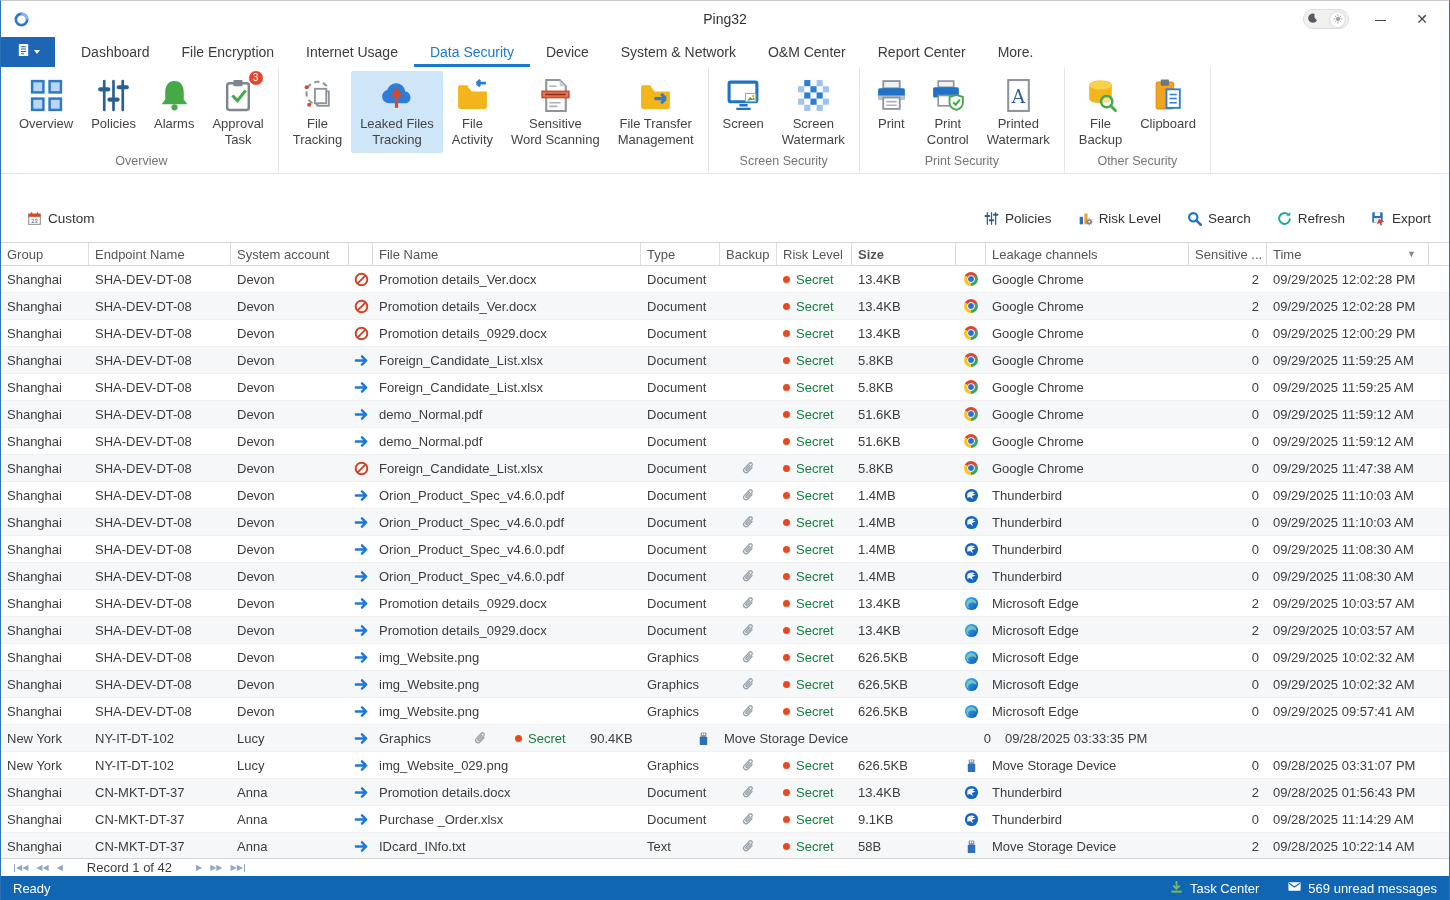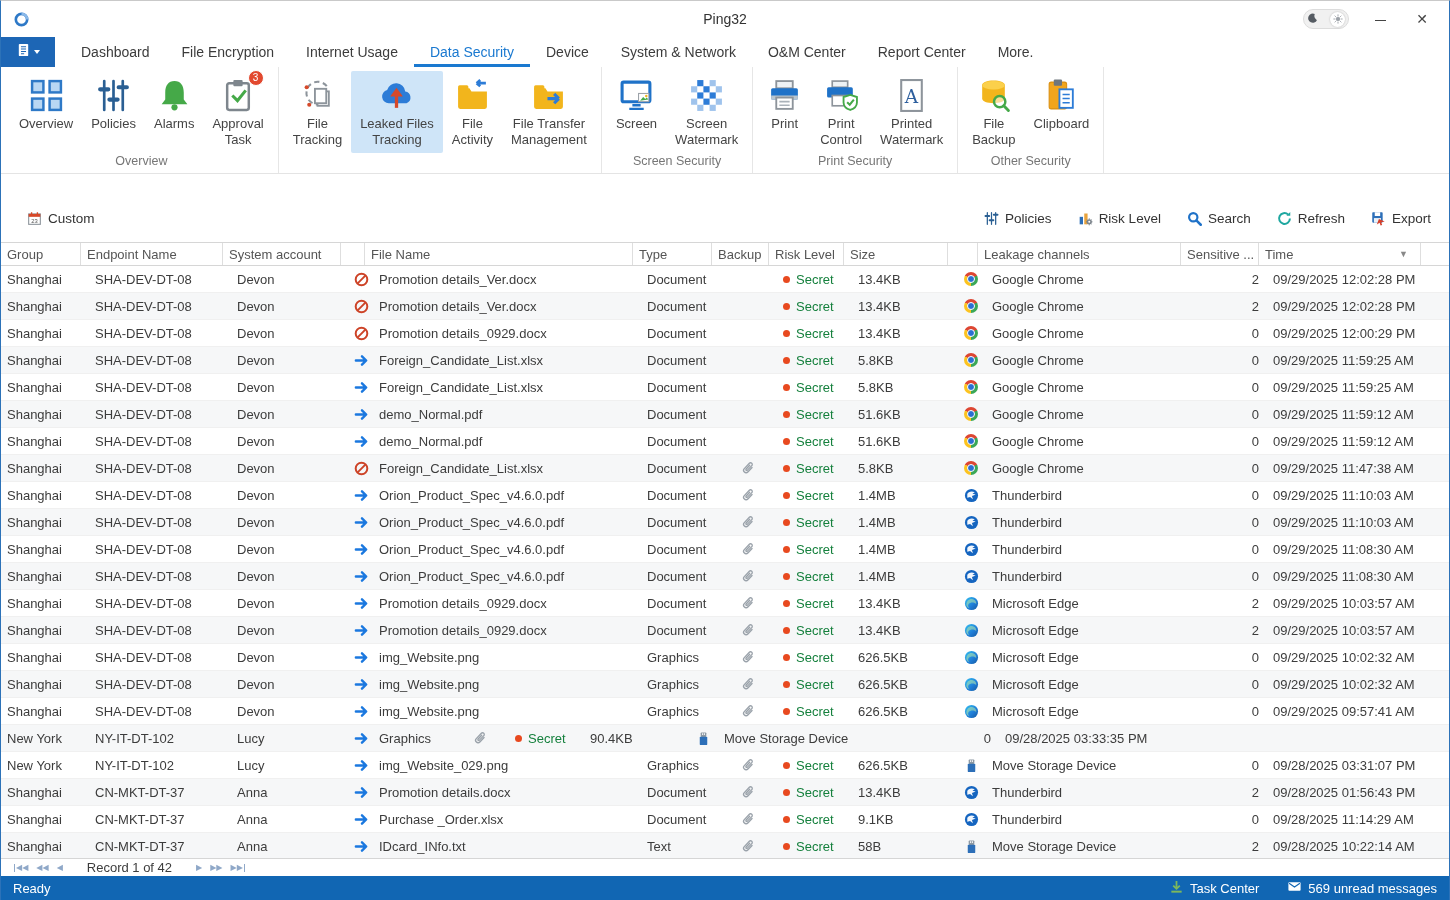--- a/index.html
+++ b/index.html
@@ -229,20 +229,33 @@
                 <path fill="#f2b51c" d="M3 10h11l2 3h15v15a2 2 0 0 1-2 2H5a2 2 0 0 1-2-2z"></path>
                 <path d="M30 5H21m0 0l3.5-3M21 5l3.5 3" fill="none" stroke="#2d7cd7" stroke-width="2.6"></path>
               </svg>
             </span>
             <div class="rlabel">File
 Activity</div>
           </div>
           <div class="ritem">
             <span class="ricon">
               <svg viewBox="0 0 34 34">
+                <path d="M8 2h13l6 6v24H8z" fill="#fff" stroke="#8d949b" stroke-width="2"></path>
+                <path d="M21 2l6 6h-6z" fill="#c9cfd4"></path>
+                <path d="M11 8h7M11 24h11M11 27.5h8" stroke="#aab2b9" stroke-width="1.6"></path>
+                <rect x="4" y="13" width="26" height="6" fill="#e57a5a" stroke="#cf4a2e" stroke-width="1.6"></rect>
+                <path d="M7 16h20" stroke="#8c2f18" stroke-width="1.6"></path>
+              </svg>
+            </span>
+            <div class="rlabel">Sensitive
+Word Scanning</div>
+          </div>
+          <div class="ritem">
+            <span class="ricon">
+              <svg viewBox="0 0 34 34">
                 <rect x="3" y="7" width="10" height="5" rx="1.5" fill="#f2b51c"></rect>
                 <path fill="#f2b51c" d="M3 10h11l2 3h15v15a2 2 0 0 1-2 2H5a2 2 0 0 1-2-2z"></path>
                 <path d="M16 20h11m0 0l-4.5-4.5M27 20l-4.5 4.5" fill="none" stroke="#2d7cd7" stroke-width="3"></path>
               </svg>
             </span>
             <div class="rlabel">File Transfer
 Management</div>
           </div>
         </div>
       </div>
@@ -418,21 +431,21 @@
               <path d="M9.5 9.5l7 3-4.3 1 1.2 3.2-1.9.7-1.2-3.2-3.3 2z" fill="#d6402a"></path>
             </svg>
           </span>
           <span>Export</span>
         </div>
       </div>
   </div>
 
   <div class="grid">
     <div class="thead" id="thead">
-        <div class="th" style="width: 80px;">
+        <div class="th" style="width: 88px;">
           <span>Group</span>
         </div>
         <div class="th" style="width: 142px;">
           <span>Endpoint Name</span>
         </div>
         <div class="th" style="width: 118px;">
           <span>System account</span>
         </div>
         <div class="th" style="width: 24px;">
           <span></span>
@@ -442,21 +455,21 @@
         </div>
         <div class="th" style="width: 79px;">
           <span>Type</span>
         </div>
         <div class="th" style="width: 57px;">
           <span>Backup</span>
         </div>
         <div class="th" style="width: 75px;">
           <span>Risk Level</span>
         </div>
-        <div class="th" style="width: 104px;">
+        <div class="th" style="width: 104px; font-weight: bold;">
           <span>Size</span>
         </div>
         <div class="th" style="width: 30px;">
           <span></span>
         </div>
         <div class="th" style="width: 203px;">
           <span>Leakage channels</span>
         </div>
         <div class="th" style="width: 78px;">
           <span>Sensitive ...</span>

